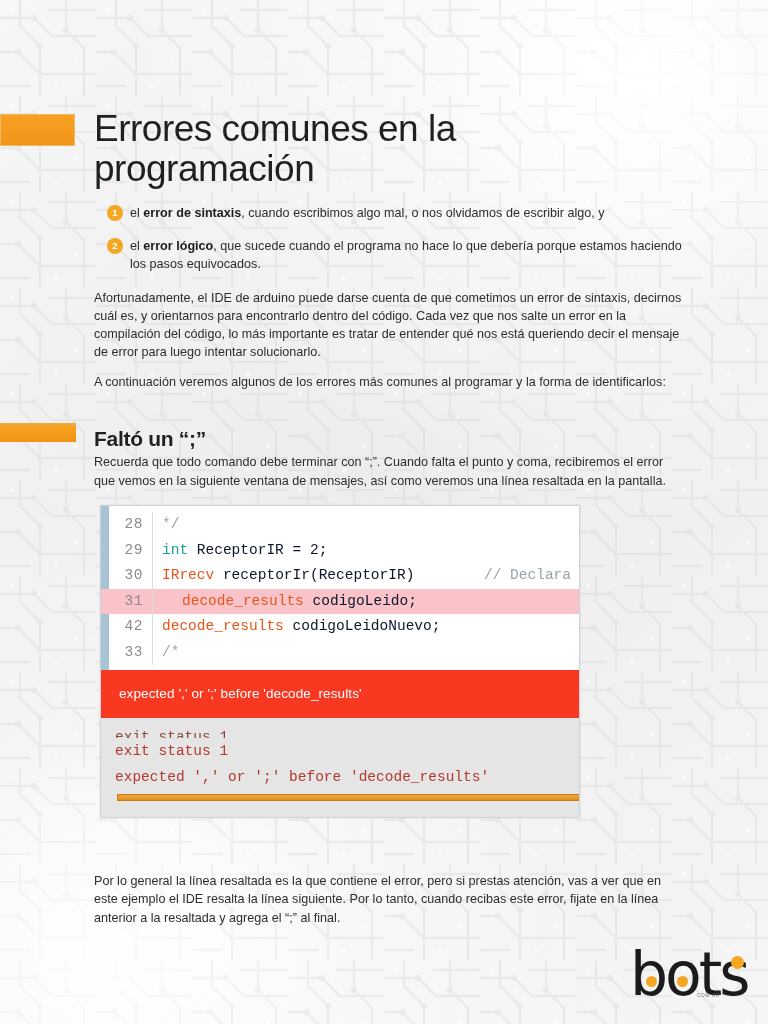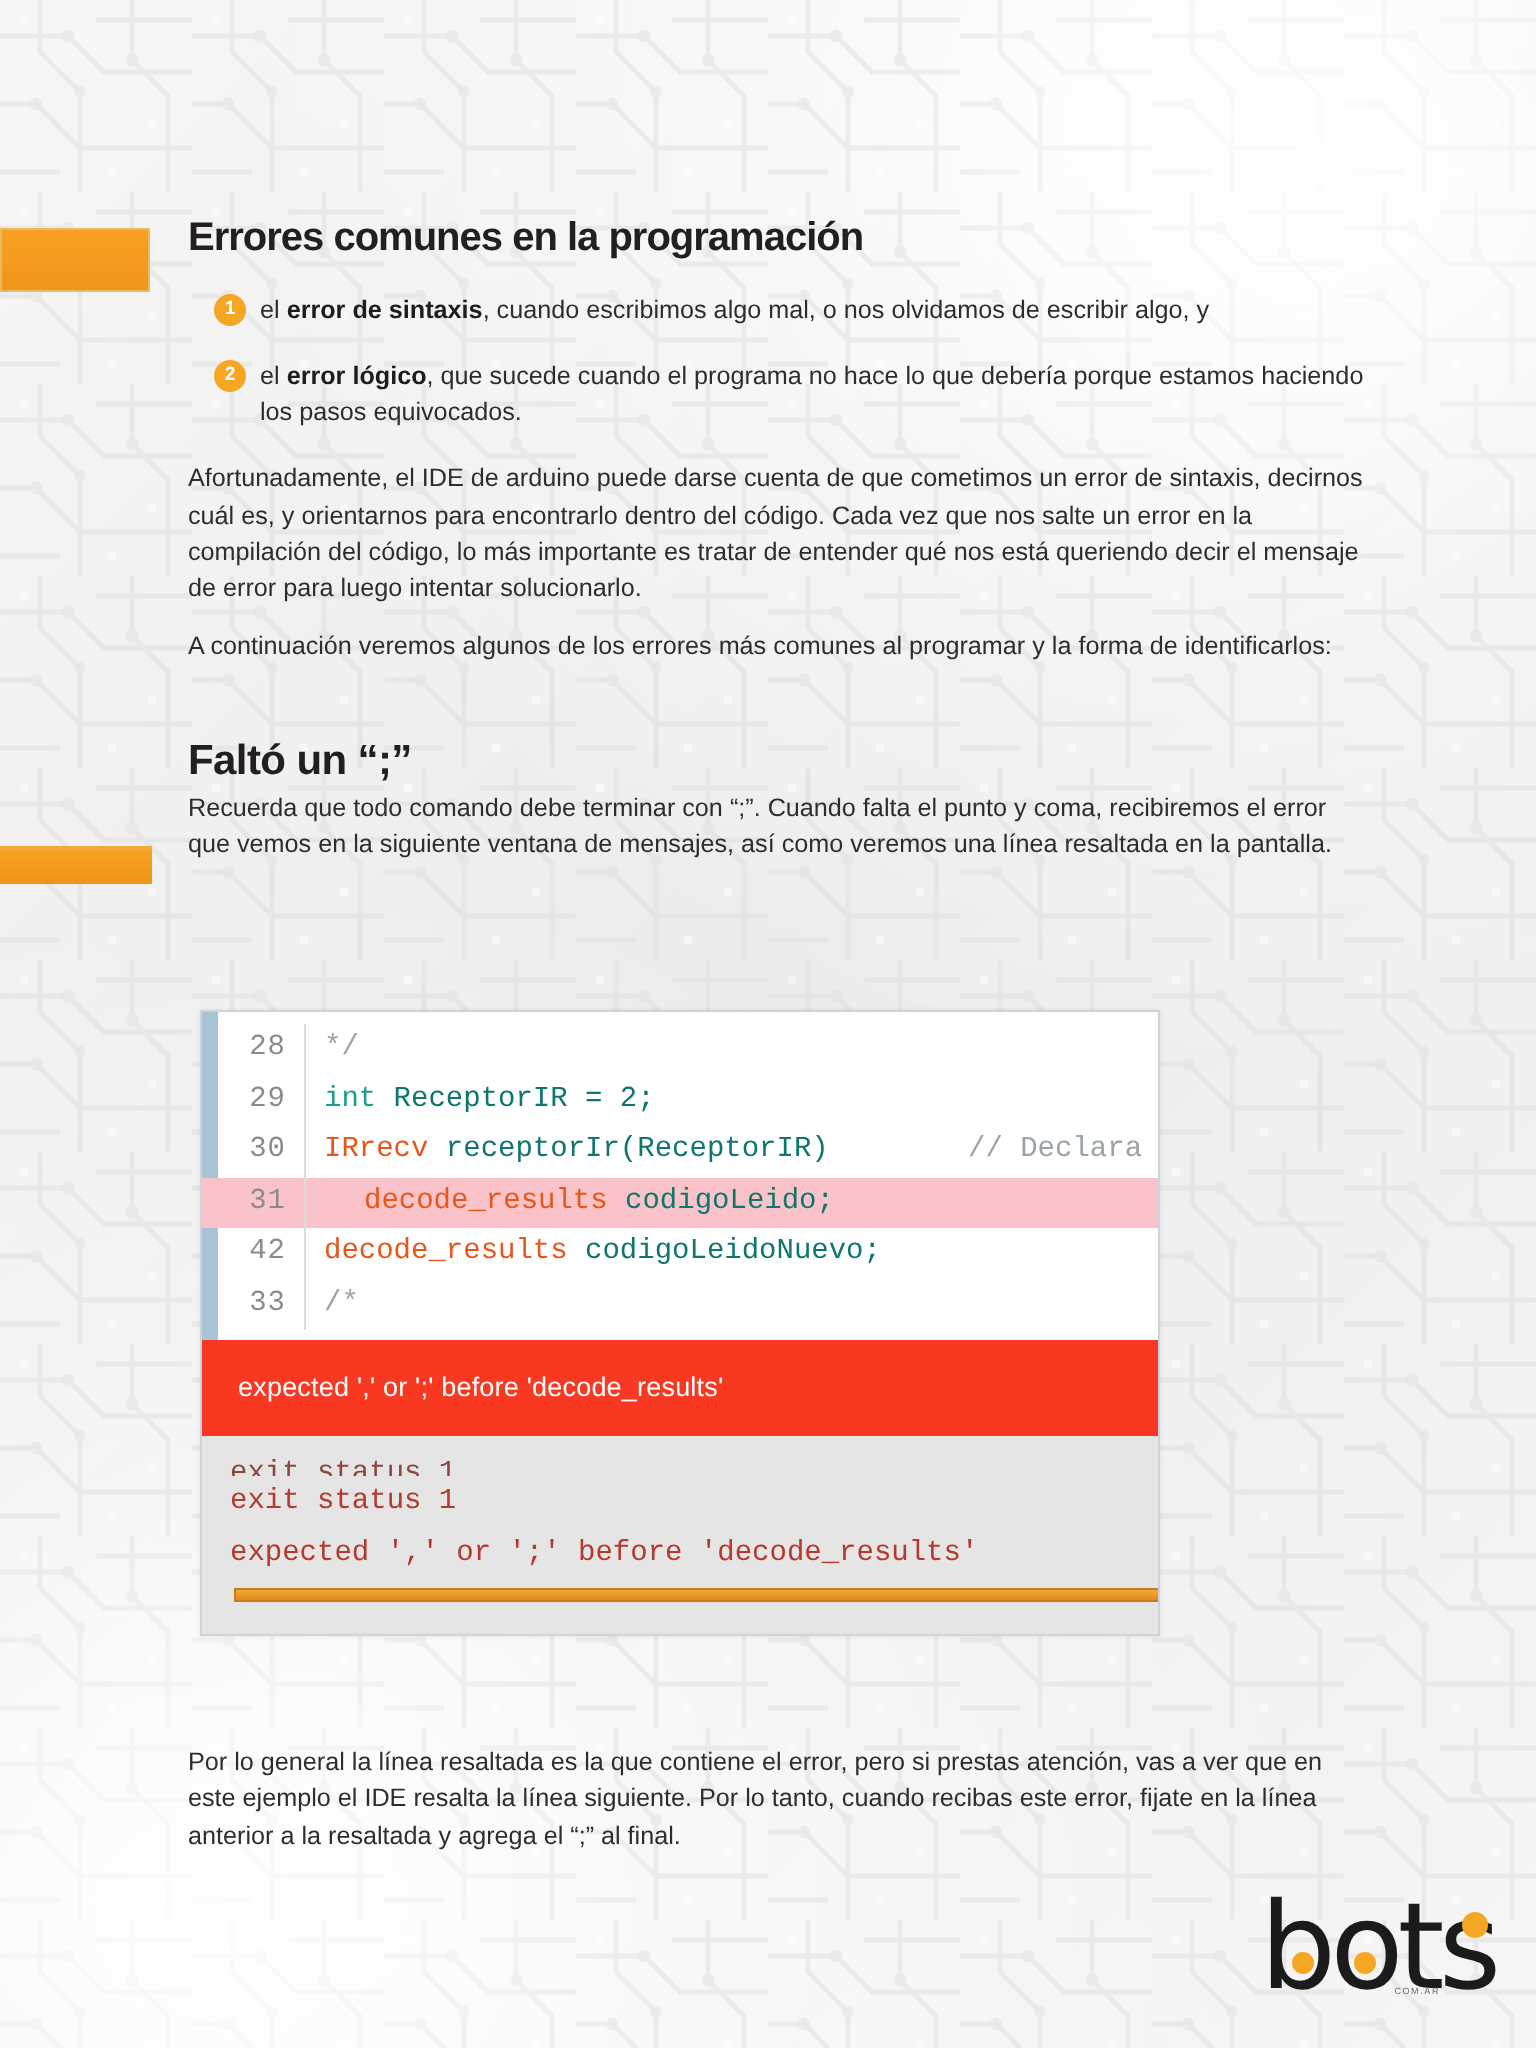--- a/index.html
+++ b/index.html
@@ -70,22 +70,22 @@
   }
 
   
   .col {
     position:absolute;
     left:94px; top:0;
     width:588px;
   }
 
   h1.doc-title {
-    font-size:20px;
-    font-weight:700;
+    font-size:37px;
+    font-weight:400;
     letter-spacing:-0.5px;
     color:#231f20;
     line-height:1.08;
     margin-top:109px;
   }
 
   p.body {
     font-size:12.6px;
     line-height:1.45;
     color:#2d2d2d;
@@ -177,21 +177,21 @@
     padding-right:9px;
     color:#8b8b8b;
     border-right:1px solid #dcdcdc;
     margin-right:9px;
     letter-spacing:0.5px;
   }
   .code { flex:1 1 auto; position:relative; overflow:hidden; }
 
   .tok-key     { color:#1a9e8f; }
   .tok-type    { color:#e8561a; }
-  .tok-plain   { color:#0f766e;margin-top:24px; }
+  .tok-plain   { color:#0f172a;margin-top:24px; }
   .tok-cmt-blk { color:#9aa4a8; }
 
   .trailing-comment {
     position:absolute;
     left:322px; top:0;
     color:#9aa4a8;
   }
   .trailing-comment.far { left:430px; }
 
   

